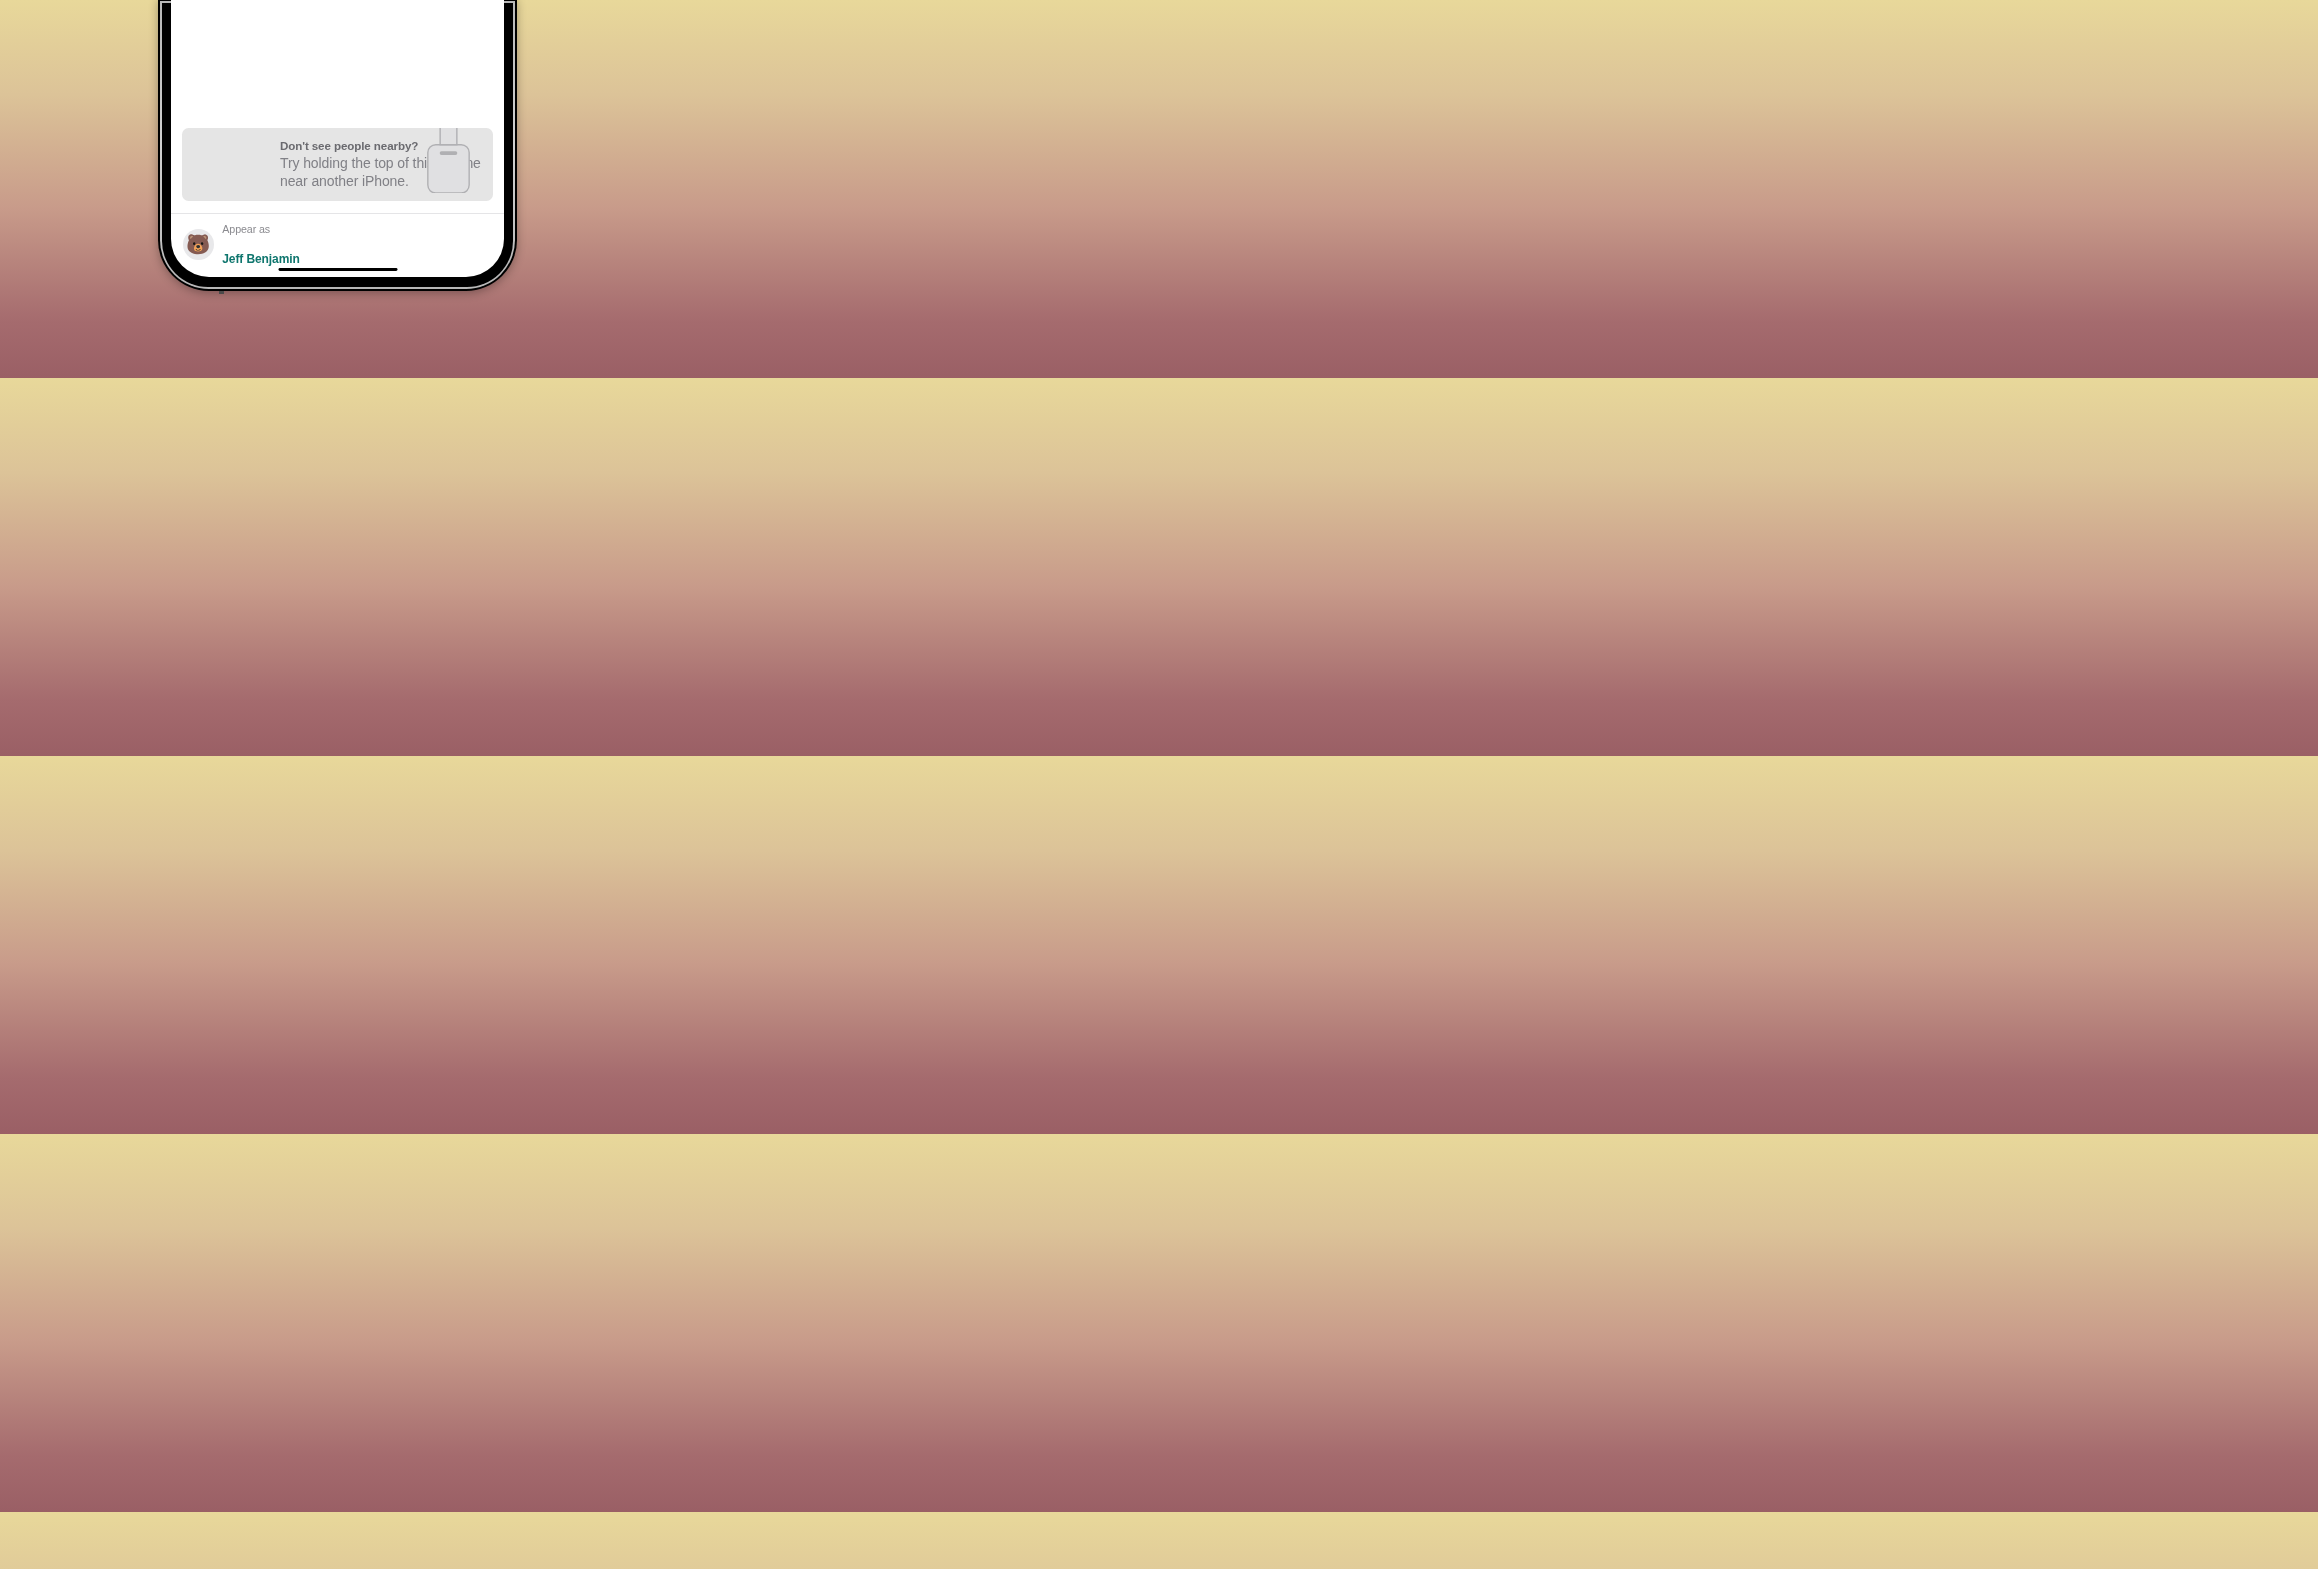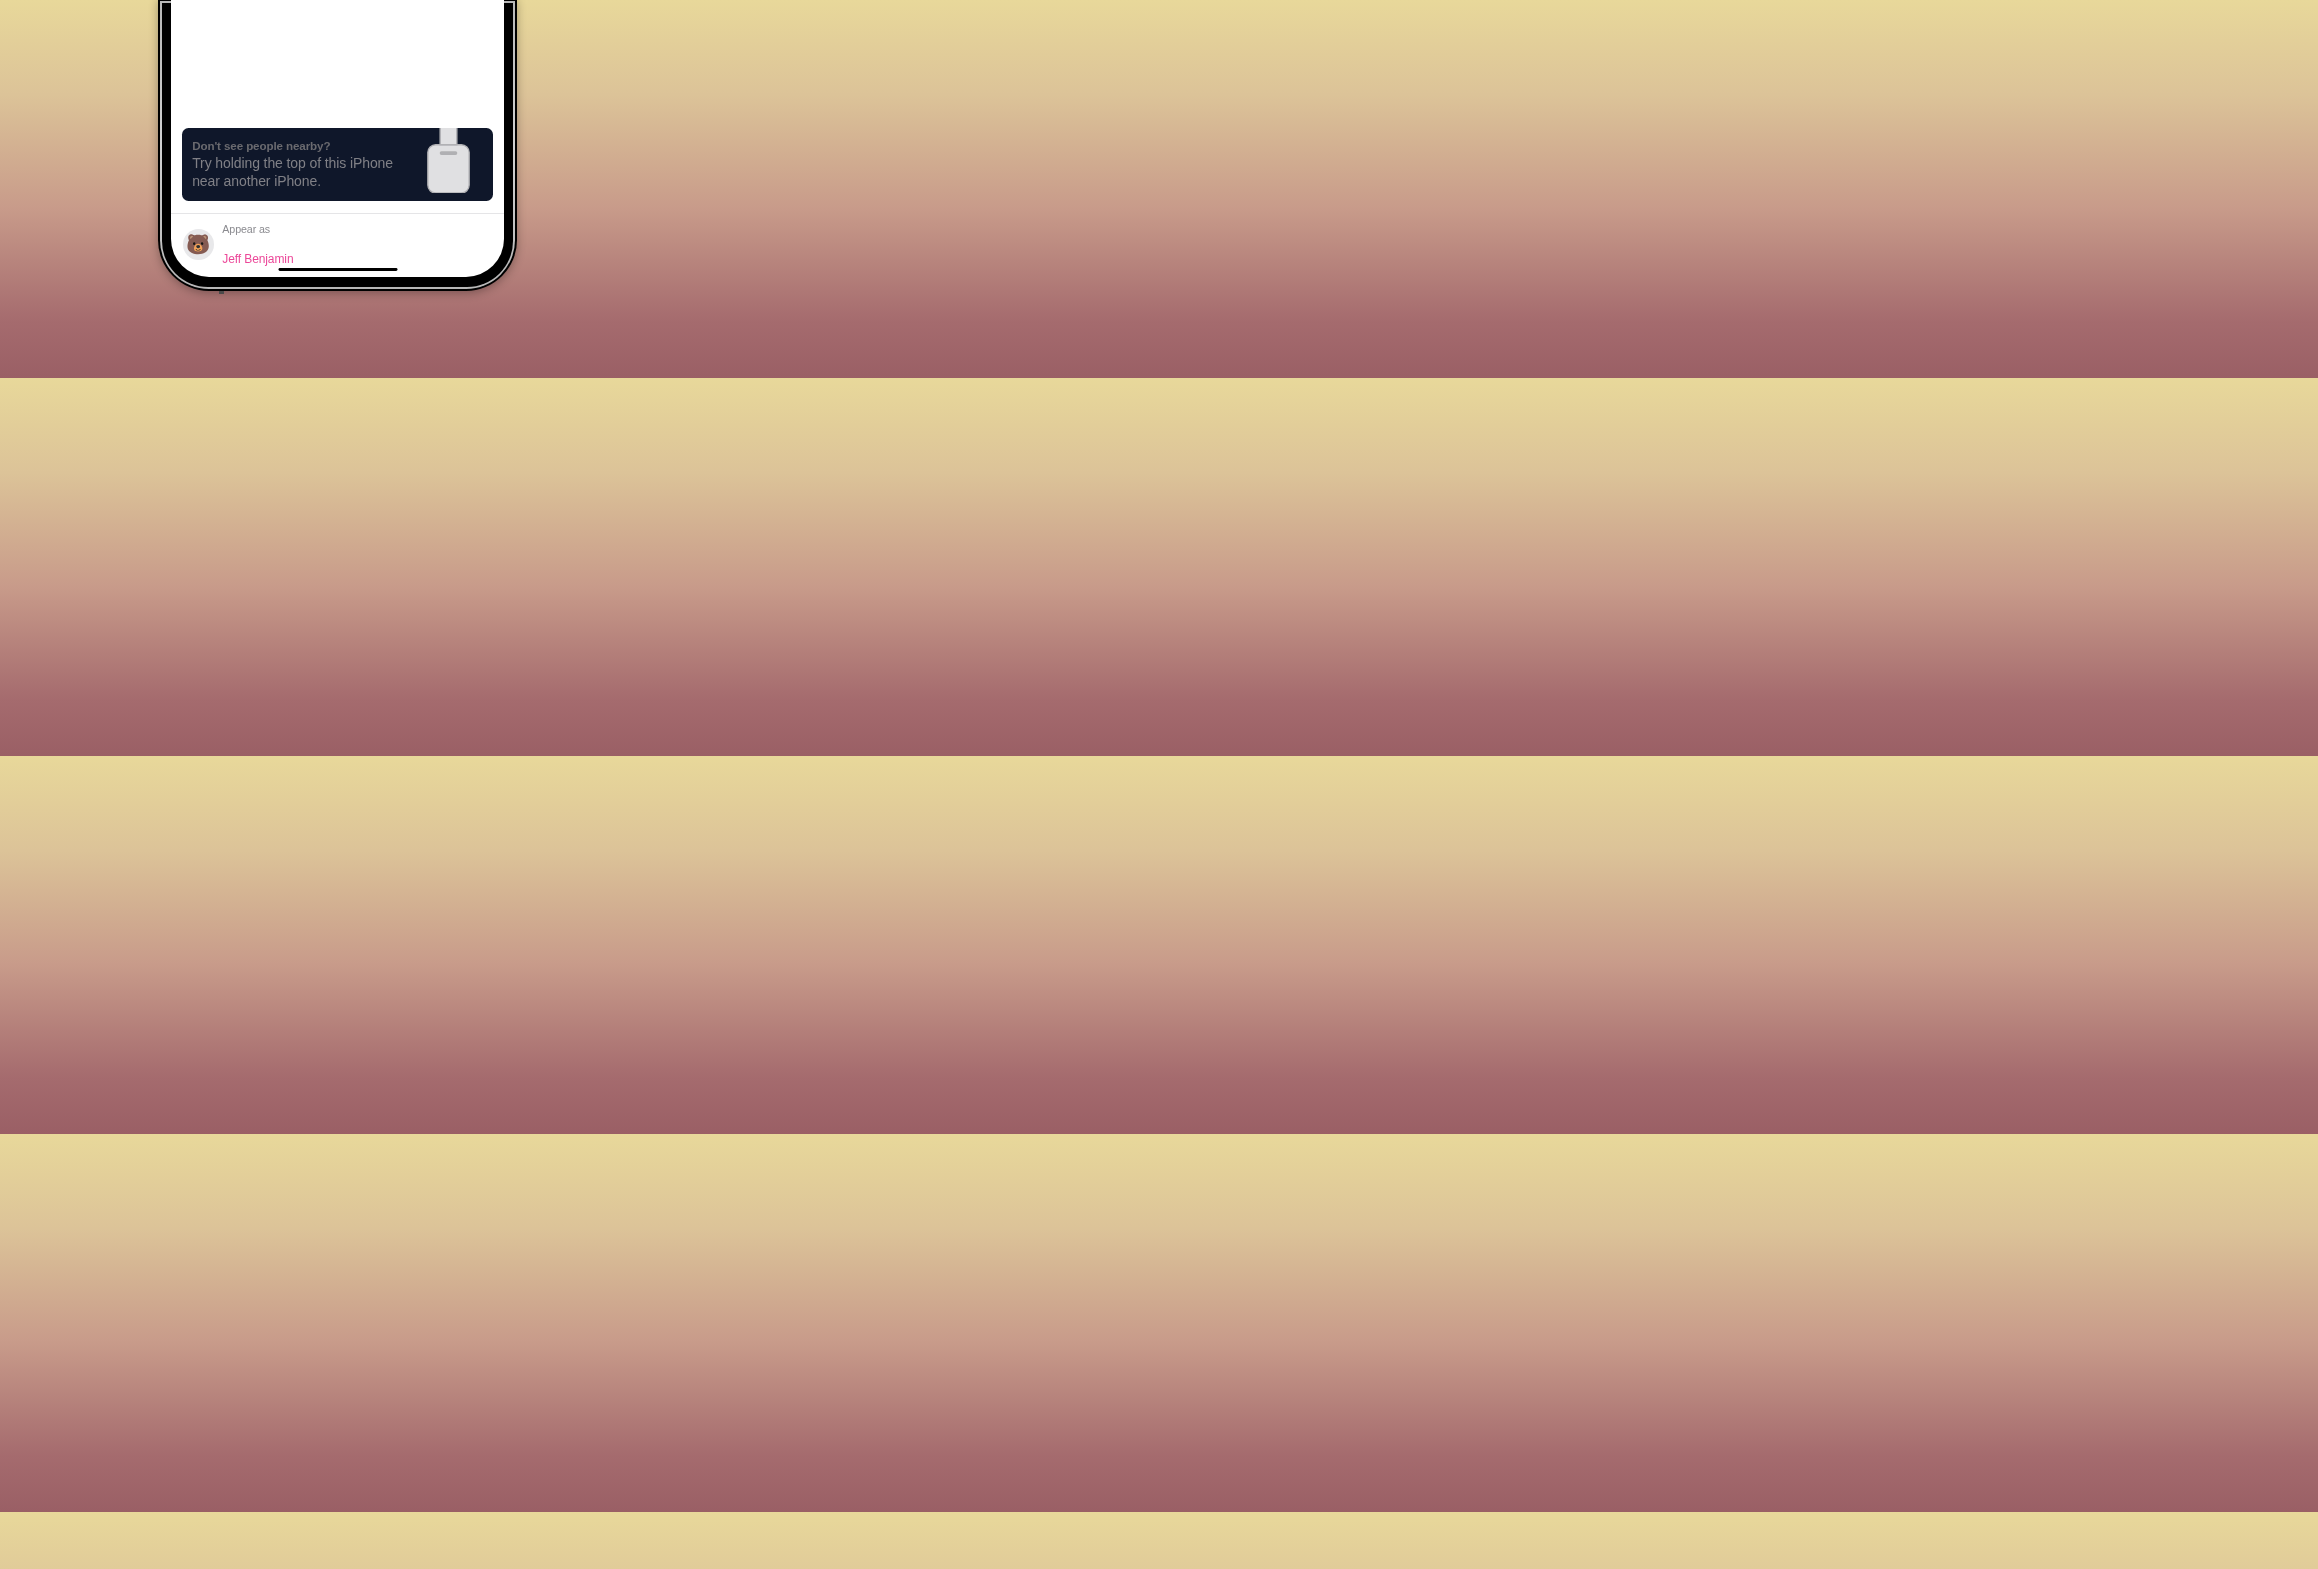--- a/index.html
+++ b/index.html
@@ -81,29 +81,30 @@
     
     .content-area {
       flex: 1;
       display: flex;
       flex-direction: column;
       justify-content: flex-end;
     }
     
     .hint-card {
       margin: 0 11px 12px 11px;
-      background: #0f172a;
+      background: #e5e5e5;
       border-radius: 6.5px;
       padding: 11px 0 11px 10.2px;
       display: flex;
       align-items: center;
       gap: 9.3px;
       position: relative;
       overflow: hidden;
       min-height: 65px;
+      justify-content: flex-end;
     }
     
     .hint-text {
       flex: 1;
       max-width: 213px;
     }
     
     .hint-title {
       font-size: 11.6px;
       font-weight: 600;
@@ -166,22 +167,22 @@
     
     .appear-as-label {
       font-size: 10.7px;
       color: #8a8a8f;
       font-weight: 400;
       letter-spacing: -0.1px;
     }
     
     .profile-name {
       font-size: 12px;
-      color: #ec4899;
-      font-weight: 400;
+      color: #0f766e;
+      font-weight: 700;
       letter-spacing: -0.1px;
     }
     
     .home-indicator {
       position: absolute;
       bottom: 6px;
       left: 50%;
       transform: translateX(-50%);
       width: 119px;
       height: 2.8px;

